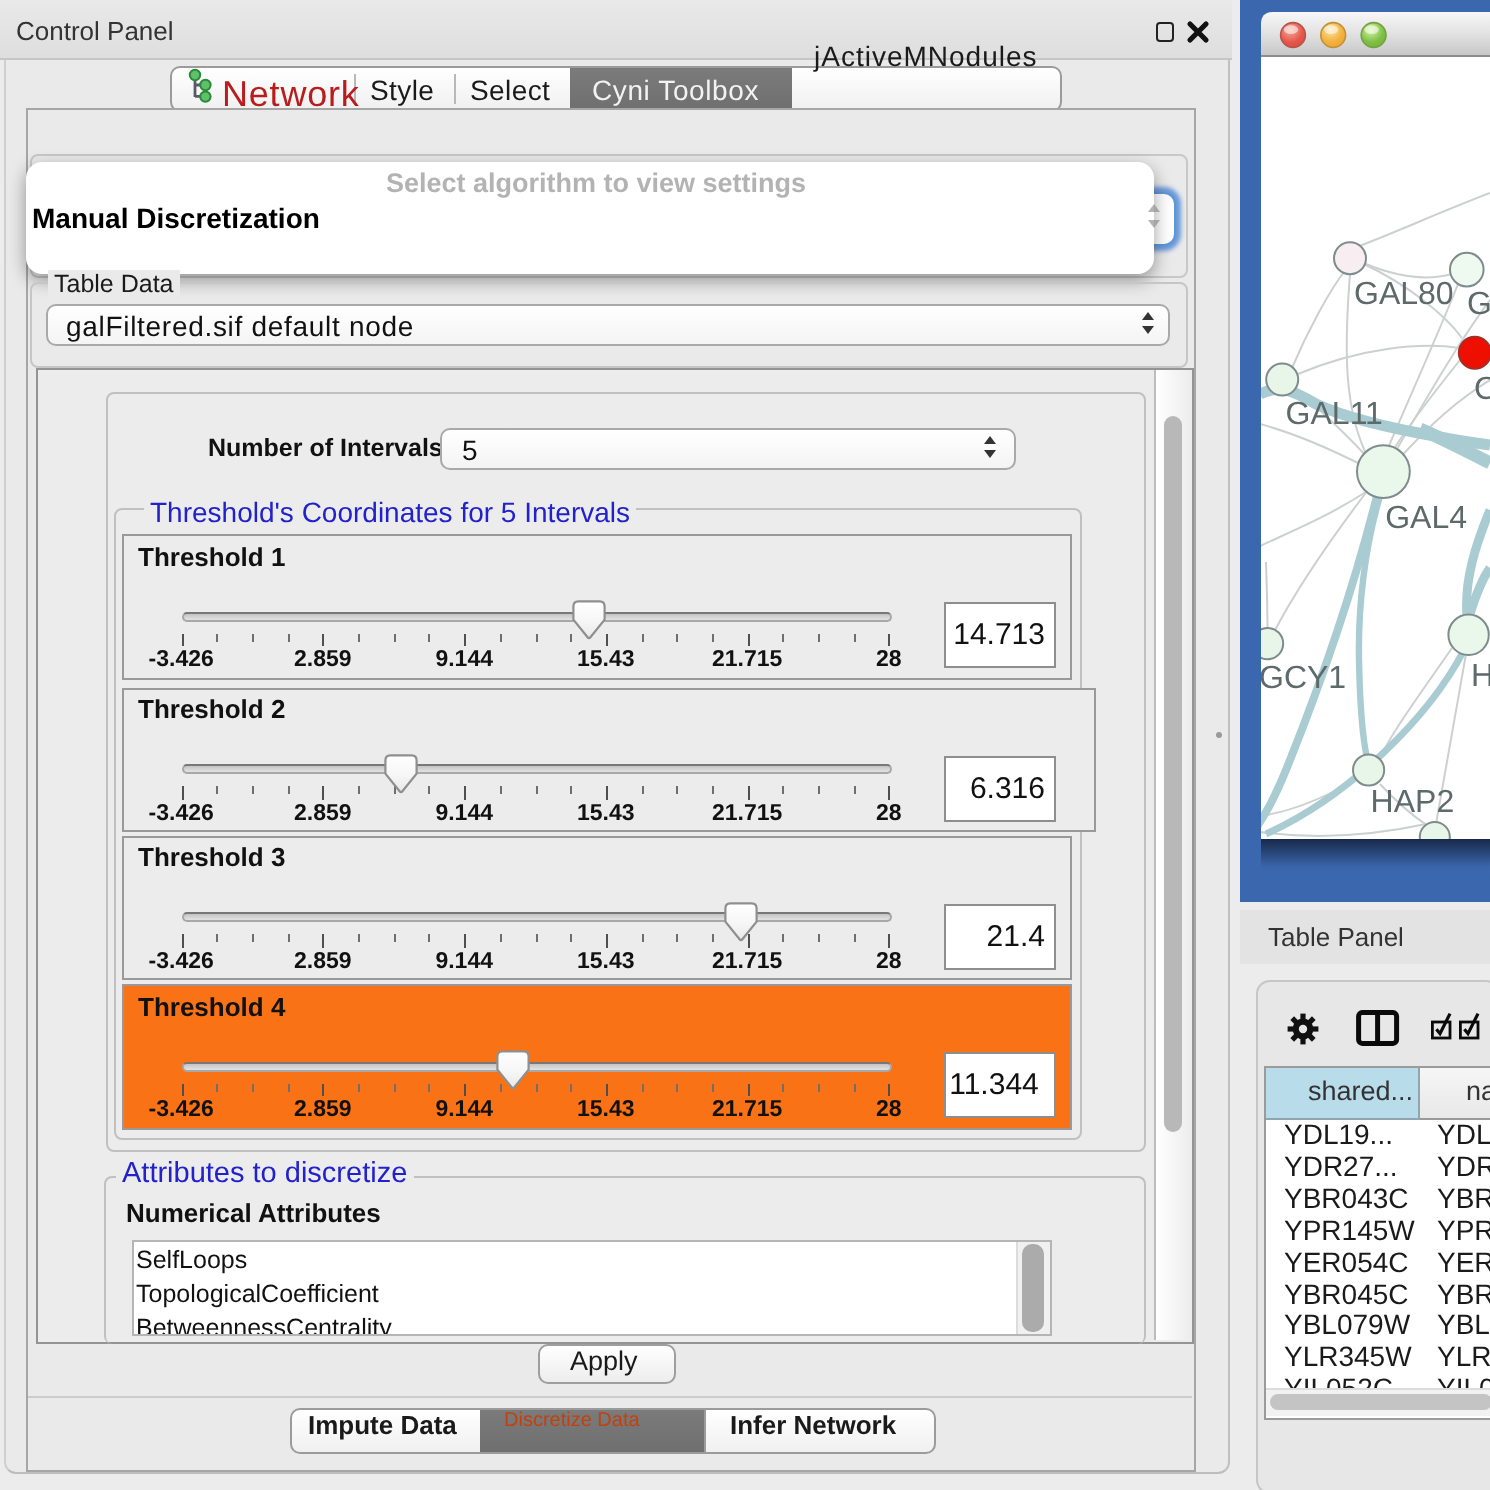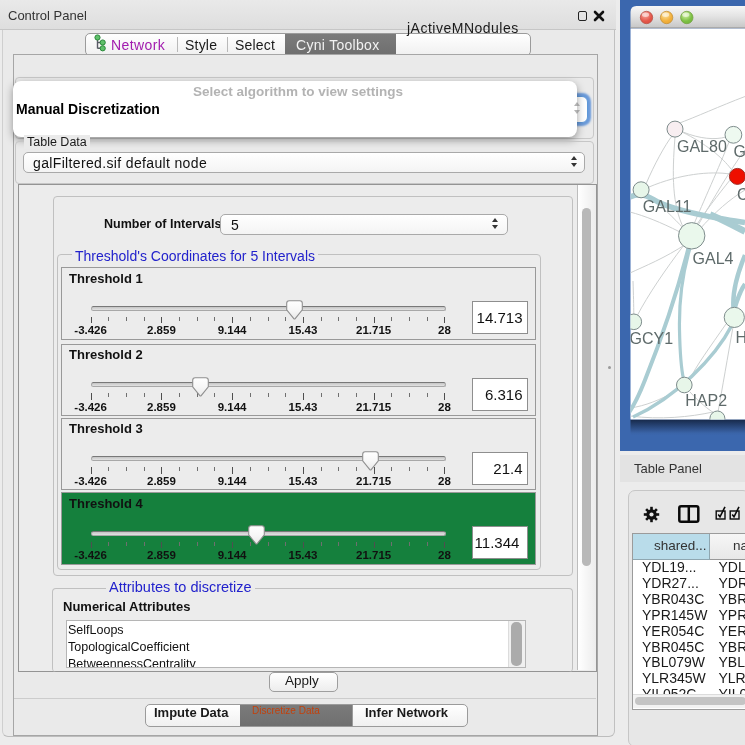--- a/index.html
+++ b/index.html
@@ -30,21 +30,21 @@
     <div class="abs" style="left:198.7px;top:0;width:111.1px;height:21px;background:linear-gradient(180deg,#7b7b7b,#6f6f6f);"></div>
     <div class="abs" style="left:90.7px;top:3px;width:1px;height:15px;background:#b9b9b9;"></div>
     <div class="abs" style="left:141px;top:3px;width:1px;height:15px;background:#b9b9b9;"></div>
   </div>
   <svg class="abs" style="left:94px;top:34px;" width="12" height="18" viewBox="0 0 12 18">
     <path d="M3.5 4.5 V14.5 M3.5 8.5 H8.5 M3.5 14.2 H8.5" stroke="#5a5a66" stroke-width="1.4" fill="none"></path>
     <circle cx="3.5" cy="3.5" r="2.6" fill="#5fc06a" stroke="#2a8a3a" stroke-width="1"></circle>
     <circle cx="8.7" cy="8.5" r="2.6" fill="#5fc06a" stroke="#2a8a3a" stroke-width="1"></circle>
     <circle cx="8.7" cy="14.3" r="2.6" fill="#5fc06a" stroke="#2a8a3a" stroke-width="1"></circle>
   </svg>
-  <div class="abs" style="left:111px;top:36.5px;font-size:14px;letter-spacing:0.4px;color:#a21caf;">Network</div>
+  <div class="abs" style="left:111px;top:36.5px;font-size:18px;letter-spacing:0.4px;color:#b91c1c;">Network</div>
   <div class="abs" style="left:185px;top:36.5px;font-size:14px;letter-spacing:0.2px;color:#1a1a1a;">Style</div>
   <div class="abs" style="left:235px;top:36.5px;font-size:14px;letter-spacing:0.2px;color:#1a1a1a;">Select</div>
   <div class="abs" style="left:296px;top:36.5px;font-size:14px;letter-spacing:0.3px;color:#f2f2f2;">Cyni Toolbox</div>
   <div class="abs" style="left:407px;top:20px;font-size:14px;letter-spacing:0.5px;color:#1a1a1a;">jActiveMNodules</div>
 
   <div class="abs" style="left:13px;top:54px;width:583px;height:680px;border:1px solid #a6a6a6;background:#eaeaea;"></div>
 
   <div class="abs" style="left:15px;top:77px;width:577px;height:60px;border:1px solid #c8c8c8;border-radius:4px;"></div>
 
   <div class="abs" style="left:540px;top:96px;width:46px;height:25px;background:#fff;border:1.5px solid #5e98d8;border-radius:6px;
@@ -115,21 +115,21 @@
             <stop offset="0" stop-color="#ffffff"></stop>
             <stop offset="0.55" stop-color="#f6f6f6"></stop>
             <stop offset="1" stop-color="#e8e8e8"></stop>
           </linearGradient>
         </defs>
     <path d="M3.2,0.7 h10.6 q2.5,0 2.5,2.5 v6.6 l-7.1,8.8 q-0.7,0.9 -1.4,0 l-7.1,-8.8 v-6.6 q0,-2.5 2.5,-2.5 z" fill="url(#tg0)" stroke="#8f8f8f" stroke-width="1.1"></path>
   </svg>
   <div class="abs" style="left:409.5px;top:33px;width:54px;height:31px;background:#fff;border:1px solid #8e8e8e;"></div>
   <div class="abs" style="left:409.5px;top:41px;width:51px;text-align:right;font-size:15px;color:#111;">14.713</div>
 </div>
-<div class="abs" style="left:61px;top:343.5px;width:473px;height:70.5px;border:1px solid #999;background:#ececec;">
+<div class="abs" style="left:61px;top:343.5px;width:473px;height:70.5px;border:1px solid #999;background:#ececec;padding-left:12px;">
   <div class="abs" style="left:7px;top:2.5px;font-size:13px;font-weight:bold;color:#111;">Threshold 2</div>
   <div class="abs" style="left:28.6px;top:37.5px;width:353.8px;height:3px;border:1px solid #a8a8a8;border-top:1.6px solid #787878;border-radius:3px;background:linear-gradient(180deg,#c4c4c4,#e3e3e3);"></div>
   <div class="abs" style="left:28.6px;top:48.5px;width:1px;height:6.5px;background:#4f4f4f;"></div>
   <div class="abs" style="left:46.3px;top:48.5px;width:1px;height:4.3px;background:#6f6f6f;"></div>
   <div class="abs" style="left:64.0px;top:48.5px;width:1px;height:4.3px;background:#6f6f6f;"></div>
   <div class="abs" style="left:81.7px;top:48.5px;width:1px;height:4.3px;background:#6f6f6f;"></div>
   <div class="abs" style="left:99.4px;top:48.5px;width:1px;height:6.5px;background:#4f4f4f;"></div>
   <div class="abs" style="left:117.0px;top:48.5px;width:1px;height:4.3px;background:#6f6f6f;"></div>
   <div class="abs" style="left:134.7px;top:48.5px;width:1px;height:4.3px;background:#6f6f6f;"></div>
   <div class="abs" style="left:152.4px;top:48.5px;width:1px;height:4.3px;background:#6f6f6f;"></div>
@@ -201,21 +201,21 @@
             <stop offset="0" stop-color="#ffffff"></stop>
             <stop offset="0.55" stop-color="#f6f6f6"></stop>
             <stop offset="1" stop-color="#e8e8e8"></stop>
           </linearGradient>
         </defs>
     <path d="M3.2,0.7 h10.6 q2.5,0 2.5,2.5 v6.6 l-7.1,8.8 q-0.7,0.9 -1.4,0 l-7.1,-8.8 v-6.6 q0,-2.5 2.5,-2.5 z" fill="url(#tg2)" stroke="#8f8f8f" stroke-width="1.1"></path>
   </svg>
   <div class="abs" style="left:409.5px;top:33px;width:54px;height:31px;background:#fff;border:1px solid #8e8e8e;"></div>
   <div class="abs" style="left:409.5px;top:41px;width:51px;text-align:right;font-size:15px;color:#111;">21.4</div>
 </div>
-<div class="abs" style="left:61px;top:492px;width:473px;height:70.5px;border:1px solid #999;background:#15803d;">
+<div class="abs" style="left:61px;top:492px;width:473px;height:70.5px;border:1px solid #999;background:#f97316;">
   <div class="abs" style="left:7px;top:2.5px;font-size:13px;font-weight:bold;color:#111;">Threshold 4</div>
   <div class="abs" style="left:28.6px;top:37.5px;width:353.8px;height:3px;border:1px solid #a8a8a8;border-top:1.6px solid #787878;border-radius:3px;background:linear-gradient(180deg,#c4c4c4,#e3e3e3);"></div>
   <div class="abs" style="left:28.6px;top:48.5px;width:1px;height:6.5px;background:#4f4f4f;"></div>
   <div class="abs" style="left:46.3px;top:48.5px;width:1px;height:4.3px;background:#6f6f6f;"></div>
   <div class="abs" style="left:64.0px;top:48.5px;width:1px;height:4.3px;background:#6f6f6f;"></div>
   <div class="abs" style="left:81.7px;top:48.5px;width:1px;height:4.3px;background:#6f6f6f;"></div>
   <div class="abs" style="left:99.4px;top:48.5px;width:1px;height:6.5px;background:#4f4f4f;"></div>
   <div class="abs" style="left:117.0px;top:48.5px;width:1px;height:4.3px;background:#6f6f6f;"></div>
   <div class="abs" style="left:134.7px;top:48.5px;width:1px;height:4.3px;background:#6f6f6f;"></div>
   <div class="abs" style="left:152.4px;top:48.5px;width:1px;height:4.3px;background:#6f6f6f;"></div>
@@ -246,21 +246,21 @@
             <stop offset="1" stop-color="#e8e8e8"></stop>
           </linearGradient>
         </defs>
     <path d="M3.2,0.7 h10.6 q2.5,0 2.5,2.5 v6.6 l-7.1,8.8 q-0.7,0.9 -1.4,0 l-7.1,-8.8 v-6.6 q0,-2.5 2.5,-2.5 z" fill="url(#tg3)" stroke="#8f8f8f" stroke-width="1.1"></path>
   </svg>
   <div class="abs" style="left:409.5px;top:33px;width:54px;height:31px;background:#fff;border:1px solid #8e8e8e;"></div>
   <div class="abs" style="left:409.5px;top:41px;width:51px;text-align:center;font-size:15px;color:#111;">11.344</div>
 </div>
 
   <div class="abs" style="left:52px;top:588px;width:519px;height:83px;border:1px solid #c0c0c0;border-radius:4px;border-bottom:none;"></div>
-  <div class="abs" style="left:58px;top:578.5px;font-size:14.5px;color:#2222cc;background:#ececec;padding:0 3px;margin-left:48px;">Attributes to discretize</div>
+  <div class="abs" style="left:58px;top:578.5px;font-size:14.5px;color:#2222cc;background:#ececec;padding:0 3px;">Attributes to discretize</div>
   <div class="abs" style="left:63px;top:598.5px;font-size:13px;font-weight:bold;color:#111;">Numerical Attributes</div>
   <div class="abs" style="left:66px;top:620px;width:458px;height:46px;background:#fff;border:1px solid #b5b5b5;overflow:hidden;">
     <div style="padding:0.5px 0 0 1px;font-size:12.5px;color:#111;line-height:17.4px;">SelfLoops<br>TopologicalCoefficient<br>BetweennessCentrality</div>
     <div class="abs" style="right:0;top:0;width:16px;height:46px;background:#f0f0f0;border-left:1px solid #dcdcdc;"></div>
     <div class="abs" style="right:3.5px;top:1px;width:10.5px;height:44px;background:#ababab;border-radius:5px;"></div>
   </div>
 
   <div class="abs" style="left:577px;top:185px;width:17px;height:485px;background:linear-gradient(90deg,#ffffff,#ededed);border-left:1px solid #bdbdbd;"></div>
   <div class="abs" style="left:581.5px;top:208px;width:9px;height:358px;background:#b8b8b8;border-radius:4.5px;"></div>
 

